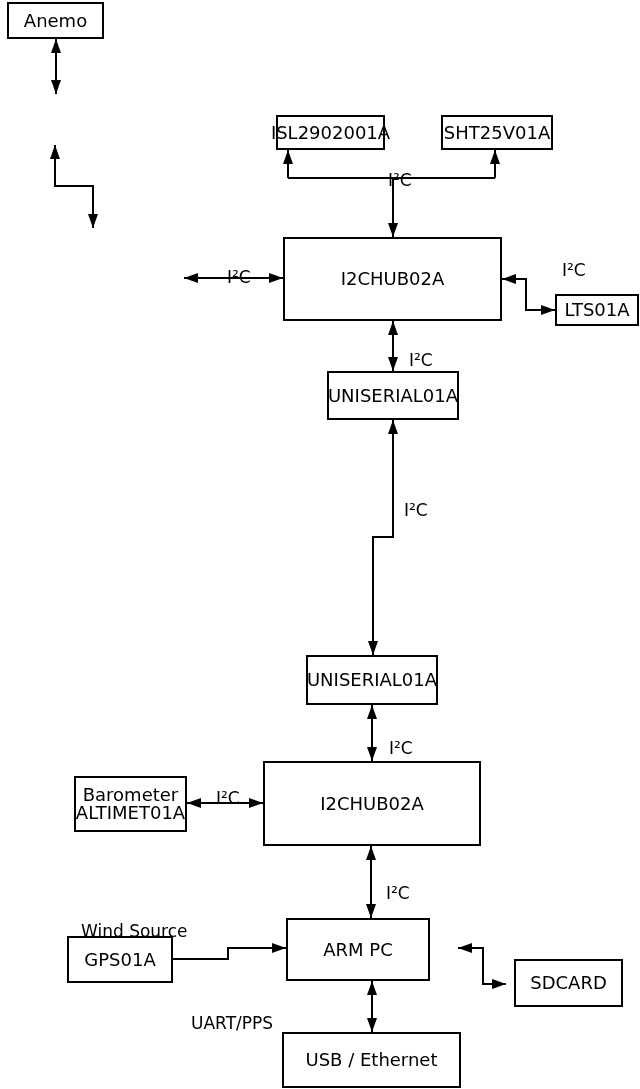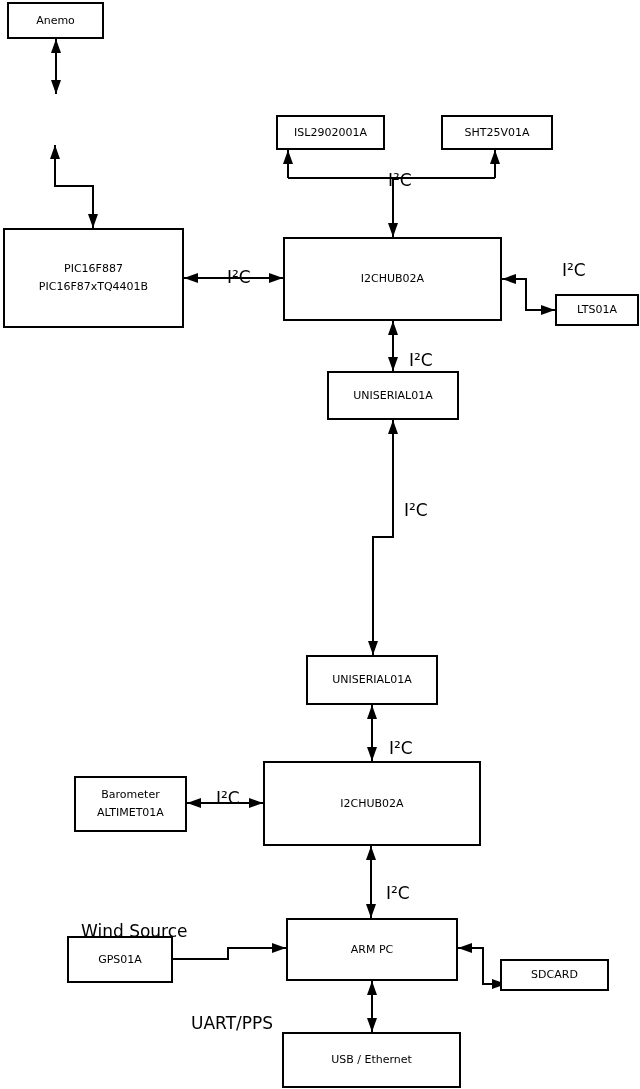--- a/index.html
+++ b/index.html
@@ -18,21 +18,21 @@
     width:640px; height:1089px;
     pointer-events:none;
   }
   .node {
     position:absolute;
     border:2px solid var(--stroke);
     background:var(--bg);
     display:flex; flex-direction:column;
     align-items:center; justify-content:center;
     text-align:center;
-    font-size:11px; line-height:18px;
+    font-size:18px; line-height:18px;
     white-space:nowrap;
   }
   .free-label {
     position:absolute;
     font-size:17px; line-height:15px;
     white-space:nowrap;
     margin-top:16px;
   }
 </style>
 </head>
@@ -111,24 +111,20 @@
       </g>
       <g>
         <path d="M372,981 L372,1032" fill="none" stroke="#000000" stroke-width="2"></path>
         <polygon points="372,1032 367,1018 377,1018" fill="#000000"></polygon>
         <polygon points="372,981 377,995 367,995" fill="#000000"></polygon>
       </g>
     </svg>
 <div class="node" style="left: 7px; top: 2px; width: 97px; height: 37px;">
       <span>Anemo</span>
     </div>
-    <div class="node" style="left: 3px; top: 228px; width: 181px; height: 100px;">
-      <span>PIC16F887</span>
-      <span>PIC16F87xTQ4401B</span>
-    </div>
     <div class="node" style="left: 234px; top: 115px; width: 109px; height: 35px; margin-left: 42px;">
       <span>ISL2902001A</span>
     </div>
     <div class="node" style="left: 441px; top: 115px; width: 112px; height: 35px;">
       <span>SHT25V01A</span>
     </div>
     <div class="node" style="left: 283px; top: 237px; width: 219px; height: 84px;">
       <span>I2CHUB02A</span>
     </div>
     <div class="node" style="left: 555px; top: 294px; width: 84px; height: 32px;">
@@ -143,24 +139,24 @@
     <div class="node" style="left: 263px; top: 761px; width: 218px; height: 85px;">
       <span>I2CHUB02A</span>
     </div>
     <div class="node" style="left: 74px; top: 776px; width: 113px; height: 56px;">
       <span>Barometer</span>
       <span>ALTIMET01A</span>
     </div>
     <div class="node" style="left: 67px; top: 936px; width: 106px; height: 47px;">
       <span>GPS01A</span>
     </div>
-    <div class="node" style="left: 286px; top: 918px; width: 172px; height: 63px;">
+    <div class="node" style="left: 286px; top: 918px; width: 144px; height: 63px;">
       <span>ARM PC</span>
     </div>
-    <div class="node" style="left: 500px; top: 959px; width: 109px; height: 32px;">
+    <div class="node" style="left: 514px; top: 959px; width: 109px; height: 48px;">
       <span>SDCARD</span>
     </div>
     <div class="node" style="left: 282px; top: 1032px; width: 179px; height: 56px;">
       <span>USB / Ethernet</span>
     </div>
     <div class="free-label" style="left: 388px; top: 157px;">I²C</div>
     <div class="free-label" style="left: 227px; top: 254px;">I²C</div>
     <div class="free-label" style="left: 562px; top: 247px;">I²C</div>
     <div class="free-label" style="left: 409px; top: 337px;">I²C</div>
     <div class="free-label" style="left: 404px; top: 487px;">I²C</div>

